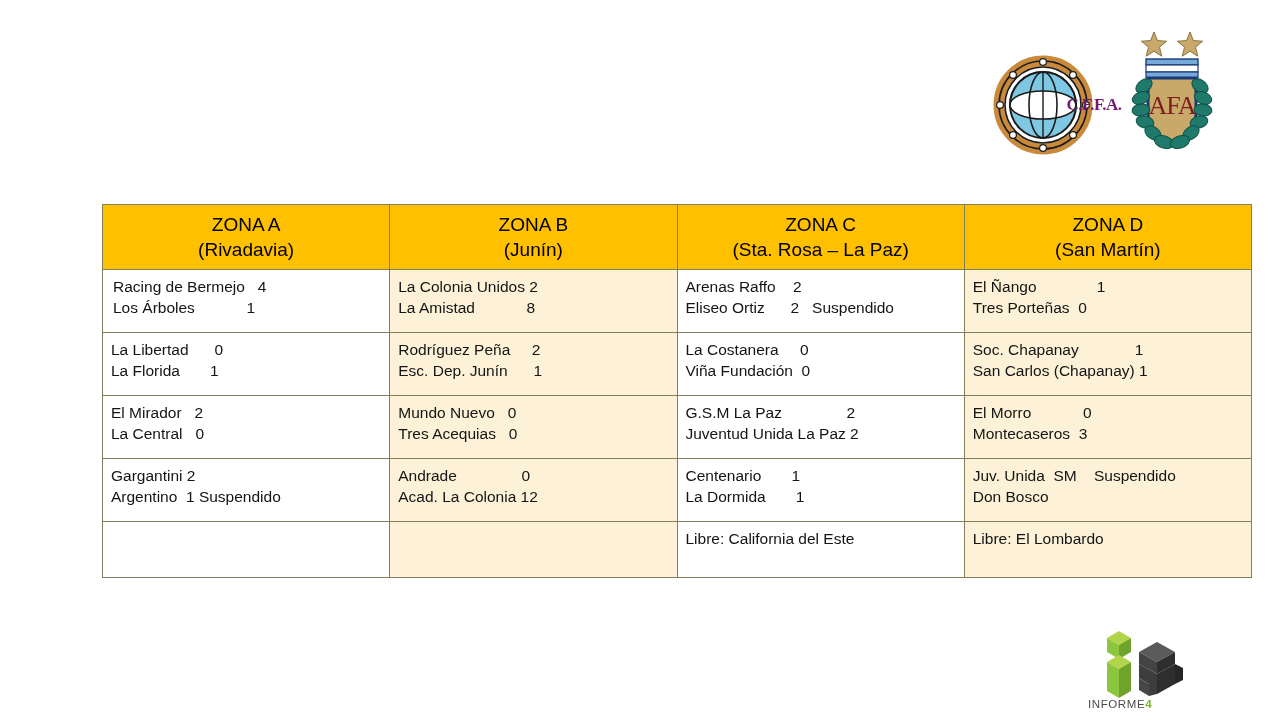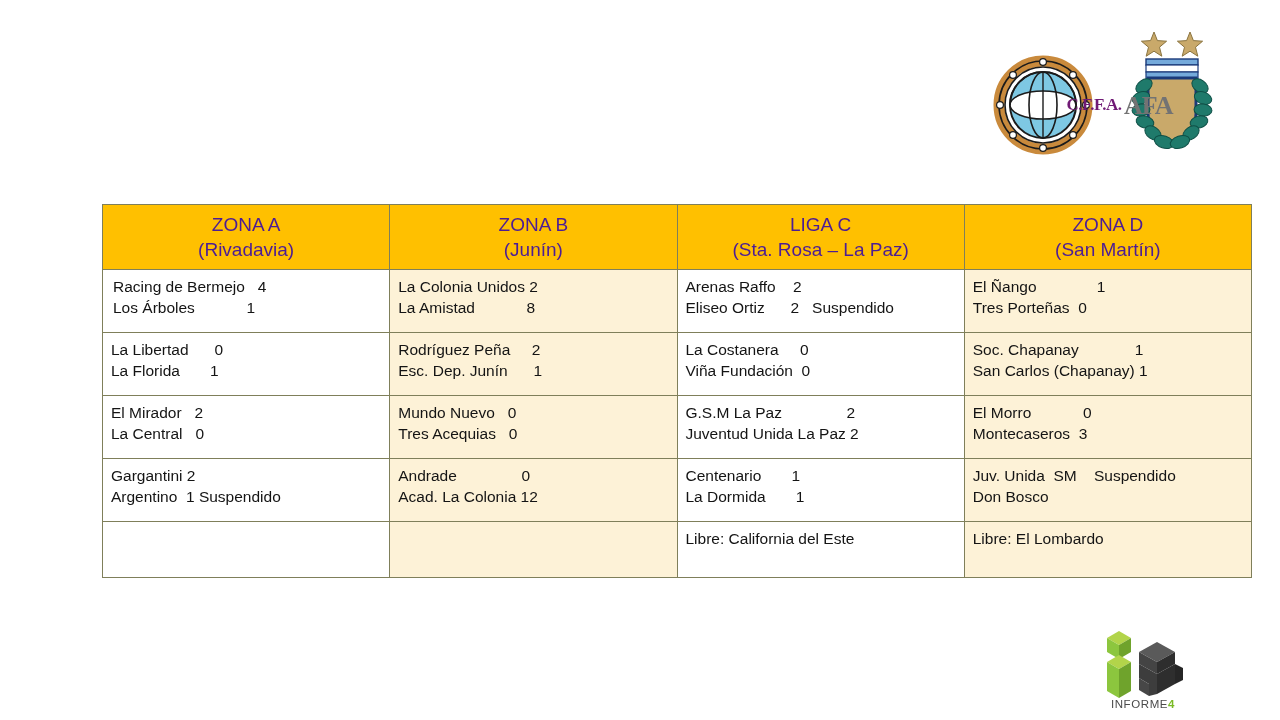--- a/index.html
+++ b/index.html
@@ -91,24 +91,25 @@
     position: absolute;
     left: 1124px;
     top: 28px;
     width: 96px;
     height: 128px;
   }
   .afa-label {
     position: absolute;
     left: 0; top: 63px;
     width: 100%;
+    text-align: center;
     font-family: "Liberation Serif", serif;
-    font-weight: bold;
+    font-weight: normal;
     font-size: 26px;
-    color: #737373;
+    color: #7f1d1d;
     letter-spacing: -1px;
     pointer-events: none;
   }
 
   
   .results-table {
     position: absolute;
     left: 102px;
     top: 204px;
     width: 1150px;
@@ -121,21 +122,21 @@
     vertical-align: top;
   }
   .results-table th {
     background: #FFC000;
     height: 64px;
     text-align: center;
     vertical-align: middle;
     font-family: "Liberation Sans", sans-serif;
     font-weight: normal;
     font-size: 19px;
-    color: #4c1d95;
+    color: #000000;
     line-height: 1.32;
   }
   .results-table th .zl1 { display: block; }
   .results-table th .zl2 { display: block; }
 
   .results-table td {
     height: 51px;
     font-size: 15.5px;
     color: #141414;
     line-height: 1.38;
@@ -150,21 +151,21 @@
     left: 1095px;
     top: 622px;
     width: 96px;
     height: 88px;
   }
   .informe-label {
     position: absolute;
     left: 1088px;
     top: 698px;
     width: 110px;
-    text-align: center;
+    text-align: left;
     font-family: "Liberation Sans", sans-serif;
     font-size: 11.5px;
     letter-spacing: 0.6px;
     color: #4b4b4b;
     pointer-events: none;
   }
   .informe-label .num { color: #7aba26; font-weight: bold; }
 </style>
 </head>
 <body>
@@ -234,21 +235,21 @@
       <tr>
         <th>
           <span class="zl1">ZONA A</span>
           <span class="zl2">(Rivadavia)</span>
         </th>
         <th>
           <span class="zl1">ZONA B</span>
           <span class="zl2">(Junín)</span>
         </th>
         <th>
-          <span class="zl1">LIGA C</span>
+          <span class="zl1">ZONA C</span>
           <span class="zl2">(Sta. Rosa – La Paz)</span>
         </th>
         <th>
           <span class="zl1">ZONA D</span>
           <span class="zl2">(San Martín)</span>
         </th>
       </tr>
     </thead>
     <tbody>
       <tr>

